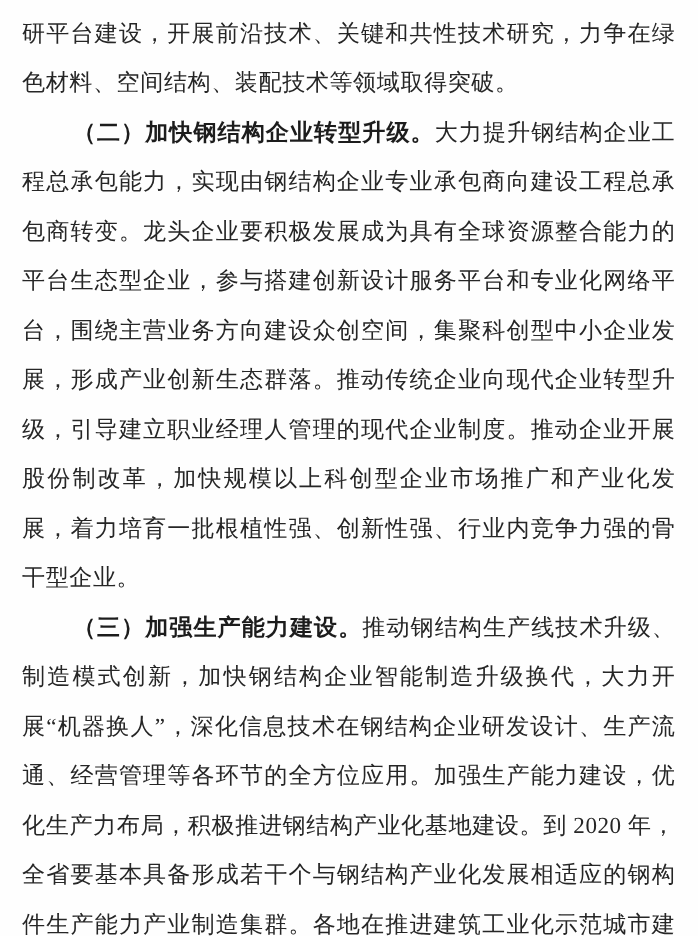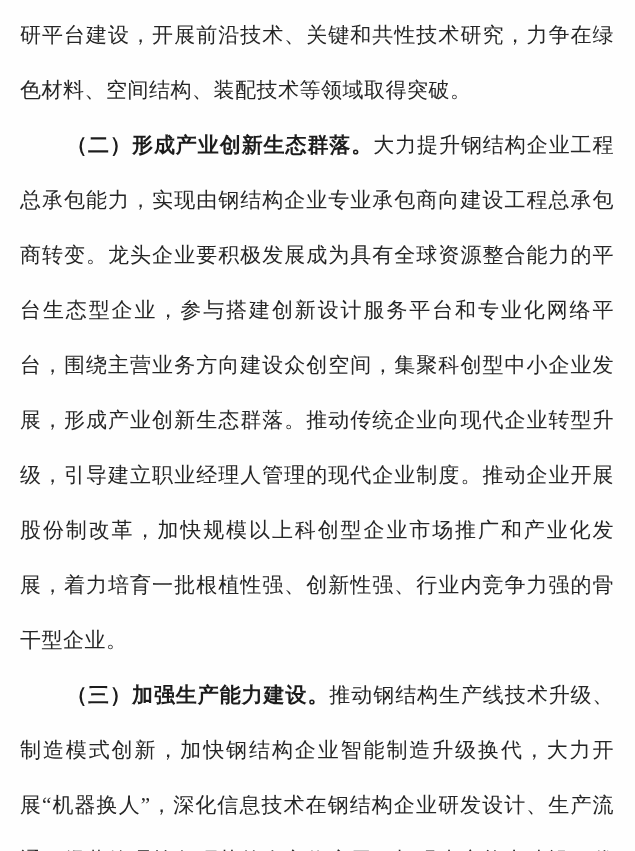--- a/index.html
+++ b/index.html
@@ -15,21 +15,21 @@
     overflow: hidden;
     font-family: "Liberation Serif", "DejaVu Serif", serif;
   }
   .doc-body {
     box-sizing: border-box;
     width: 635px;
     height: 851px;
     padding: 8px 21px 0 20px;
     color: #262626;
     font-size: 21px;
-    line-height: 55px;
+    line-height: 45px;
     text-align: justify;
     text-justify: inter-character;
     letter-spacing: 0.5px;
   }
   .para {
     margin: 0;
     padding: 0;
   }
   .para.indent {
     text-indent: 2.2em;
@@ -41,16 +41,16 @@
     font-weight: bold;
     color: #1c1c1c;
   }
 </style>
 </head>
 <body>
 
 <div class="doc-page">
   <div class="doc-body" id="doc-body">
       <p class="para"><span class="run">研平台建设，开展前沿技术、关键和共性技术研究，力争在绿色材料、空间结构、装配技术等领域取得突破。</span></p>
-      <p class="para indent"><span class="run run-bold">（二）形成产业创新生态群落。</span><span class="run">大力提升钢结构企业工程总承包能力，实现由钢结构企业专业承包商向建设工程总承包商转变。龙头企业要积极发展成为具有全球资源整合能力的平台生态型企业，参与搭建创新设计服务平台和专业化网络平台，围绕主营业务方向建设众创空间，集聚科创型中小企业发展，形成产业创新生态群落。推动传统企业向现代企业转型升级，引导建立职业经理人管理的现代企业制度。推动企业开展股份制改革，加快规模以上科创型企业市场推广和产业化发展，着力培育一批根植性强、创新性强、行业内竞争力强的骨干型企业。</span></p>
+      <p class="para indent"><span class="run run-bold">（二）加快钢结构企业转型升级。</span><span class="run">大力提升钢结构企业工程总承包能力，实现由钢结构企业专业承包商向建设工程总承包商转变。龙头企业要积极发展成为具有全球资源整合能力的平台生态型企业，参与搭建创新设计服务平台和专业化网络平台，围绕主营业务方向建设众创空间，集聚科创型中小企业发展，形成产业创新生态群落。推动传统企业向现代企业转型升级，引导建立职业经理人管理的现代企业制度。推动企业开展股份制改革，加快规模以上科创型企业市场推广和产业化发展，着力培育一批根植性强、创新性强、行业内竞争力强的骨干型企业。</span></p>
       <p class="para indent"><span class="run run-bold">（三）加强生产能力建设。</span><span class="run">推动钢结构生产线技术升级、制造模式创新，加快钢结构企业智能制造升级换代，大力开展“机器换人”，深化信息技术在钢结构企业研发设计、生产流通、经营管理等各环节的全方位应用。加强生产能力建设，优化生产力布局，积极推进钢结构产业化基地建设。到 2020 年，全省要基本具备形成若干个与钢结构产业化发展相适应的钢构件生产能力产业制造集群。各地在推进建筑工业化示范城市建设的同时，积极推进规模化钢结构产业基地建设，促进钢结构产业集聚发展。</span></p>
     </div>
 </div>
 
 </body></html>

